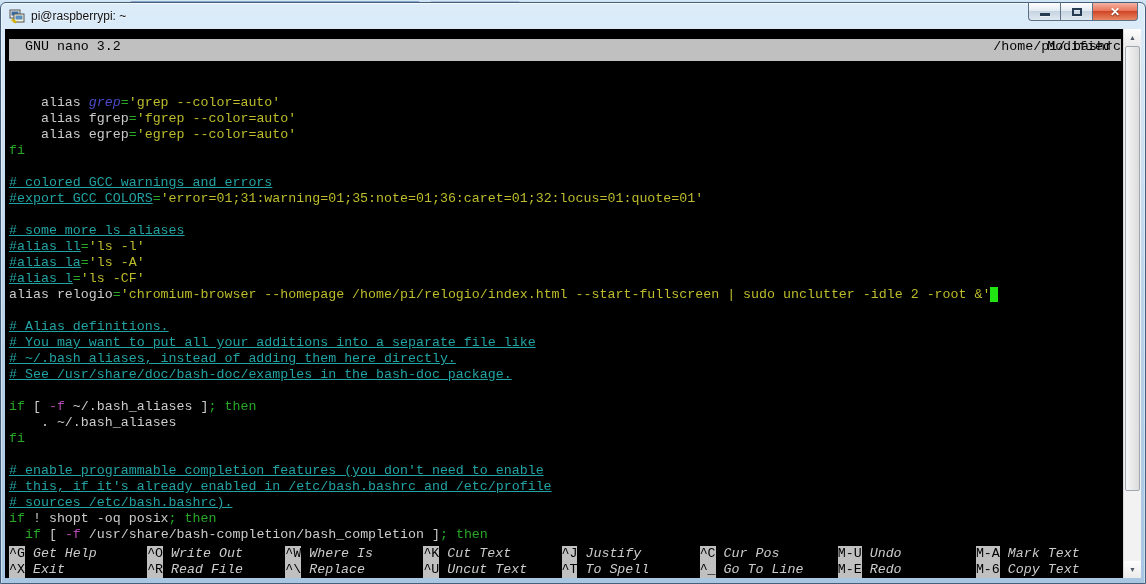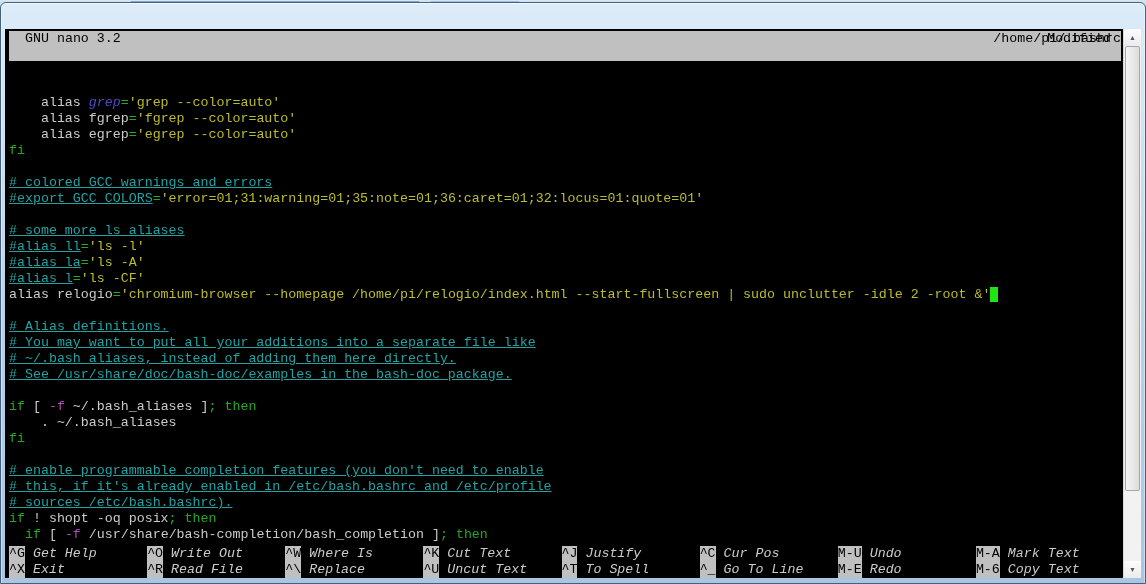--- a/index.html
+++ b/index.html
@@ -29,22 +29,22 @@
   .glyph-max{width:10px;height:8px;border:2px solid #243b52;box-sizing:border-box;background:transparent;box-shadow:0 1px 0 rgba(255,255,255,.4);}
   .glyph-close{color:#fff;font-size:12px;font-weight:bold;line-height:1;text-shadow:0 1px 1px rgba(0,0,0,.5);}
 
   
   .frame{position:absolute;top:26px;left:0;right:0;bottom:0;
          padding:0 4px 5px 4px;box-sizing:border-box;display:flex;}
   .terminal{flex:1;background:#000;overflow:hidden;box-sizing:border-box;
             font-family:"Liberation Mono","DejaVu Sans Mono",monospace;
             font-size:13.3px;line-height:16px;color:var(--fg);
             padding:2px 0 0 4px;display:flex;flex-direction:column;}
-  .nano-header{height:30px;background:var(--bar_bg);color:var(--bar_fg);
-               position:relative;margin:0 2px 2px 0;white-space:pre;}
+  .nano-header{height:22px;background:var(--bar_bg);color:var(--bar_fg);
+               position:relative;margin:8px 2px 2px 0;white-space:pre;}
   .nh-left{position:absolute;left:16px;top:0;}
   .nh-center{position:absolute;left:0;right:0;top:0;text-align:right;}
   .nh-right{position:absolute;right:10px;top:0;}
   .editor{white-space:pre;}
   .line{height:16px;white-space:pre;}
   .w{color:var(--fg);} .c{color:var(--cyan);text-decoration:underline;} .g{color:var(--green);}
   .y{color:var(--yellow);} .b{color:var(--blue);font-style:italic;} .m{color:var(--magenta);}
   .cur{background:var(--cursor);color:#000;}
   .spacer{flex:1;}
   .shortcuts{white-space:pre;}
@@ -66,20 +66,43 @@
 </head>
 <body>
 
 <div class="screen">
   <div class="backdrop">
     <div class="smudge" style="left:130px;width:290px;"></div>
     <div class="smudge" style="left:430px;width:90px;opacity:.6;"></div>
   </div>
 
   <div class="window">
+    <div class="titlebar">
+      <span style="display:inline-flex;">
+        <svg width="16" height="16" viewBox="0 0 16 16">
+          <rect x="1" y="2" width="10" height="8" fill="#e8e8e8" stroke="#555" stroke-width="1"></rect>
+          <rect x="2.5" y="3.5" width="7" height="4" fill="#3a6ea5"></rect>
+          <rect x="5" y="6" width="10" height="8" fill="#f2f2d8" stroke="#555" stroke-width="1"></rect>
+          <rect x="6.5" y="7.5" width="7" height="4" fill="#5a8ec0"></rect>
+          <path d="M3 11 L6 13 L4 13 L7 15" stroke="#d8b400" stroke-width="1.5" fill="none"></path>
+        </svg>
+      </span>
+      <span class="title-text">pi@raspberrypi: ~</span>
+      <div class="win-buttons">
+        <div class="wbtn min">
+            <div class="glyph-min"></div>
+          </div>
+        <div class="wbtn max">
+            <div class="glyph-max"></div>
+          </div>
+        <div class="wbtn close">
+            <span class="glyph-close">✕</span>
+          </div>
+      </div>
+    </div>
 
     <div class="frame">
       <div class="terminal">
         <div class="nano-header">
           <span class="nh-left">GNU nano 3.2</span>
           <span class="nh-center">/home/pi/.bashrc</span>
           <span class="nh-right">Modified</span>
         </div>
         <div class="editor" id="editor"><div class="line"></div><div class="line"></div><div class="line"><span class="w">    alias </span><span class="b">grep</span><span class="g">=</span><span class="y">'grep --color=auto'</span></div><div class="line"><span class="w">    alias fgrep</span><span class="g">=</span><span class="y">'fgrep --color=auto'</span></div><div class="line"><span class="w">    alias egrep</span><span class="g">=</span><span class="y">'egrep --color=auto'</span></div><div class="line"><span class="g">fi</span></div><div class="line"></div><div class="line"><span class="c"># colored GCC warnings and errors</span></div><div class="line"><span class="c">#export GCC_COLORS</span><span class="g">=</span><span class="y">'error=01;31:warning=01;35:note=01;36:caret=01;32:locus=01:quote=01'</span></div><div class="line"></div><div class="line"><span class="c"># some more ls aliases</span></div><div class="line"><span class="c">#alias ll</span><span class="g">=</span><span class="y">'ls -l'</span></div><div class="line"><span class="c">#alias la</span><span class="g">=</span><span class="y">'ls -A'</span></div><div class="line"><span class="c">#alias l</span><span class="g">=</span><span class="y">'ls -CF'</span></div><div class="line"><span class="w">alias relogio</span><span class="g">=</span><span class="y">'chromium-browser --homepage /home/pi/relogio/index.html --start-fullscreen | sudo unclutter -idle 2 -root &amp;'</span><span class="cur"> </span></div><div class="line"></div><div class="line"><span class="c"># Alias definitions.</span></div><div class="line"><span class="c"># You may want to put all your additions into a separate file like</span></div><div class="line"><span class="c"># ~/.bash_aliases, instead of adding them here directly.</span></div><div class="line"><span class="c"># See /usr/share/doc/bash-doc/examples in the bash-doc package.</span></div><div class="line"></div><div class="line"><span class="g">if</span><span class="w"> [ </span><span class="m">-f</span><span class="w"> ~/.bash_aliases ]</span><span class="g">;</span><span class="w"> </span><span class="g">then</span></div><div class="line"><span class="w">    . ~/.bash_aliases</span></div><div class="line"><span class="g">fi</span></div><div class="line"></div><div class="line"><span class="c"># enable programmable completion features (you don't need to enable</span></div><div class="line"><span class="c"># this, if it's already enabled in /etc/bash.bashrc and /etc/profile</span></div><div class="line"><span class="c"># sources /etc/bash.bashrc).</span></div><div class="line"><span class="g">if</span><span class="w"> ! shopt -oq posix</span><span class="g">;</span><span class="w"> </span><span class="g">then</span></div><div class="line"><span class="w">  </span><span class="g">if</span><span class="w"> [ </span><span class="m">-f</span><span class="w"> /usr/share/bash-completion/bash_completion ]</span><span class="g">;</span><span class="w"> </span><span class="g">then</span></div></div>
         <div class="spacer"></div>

